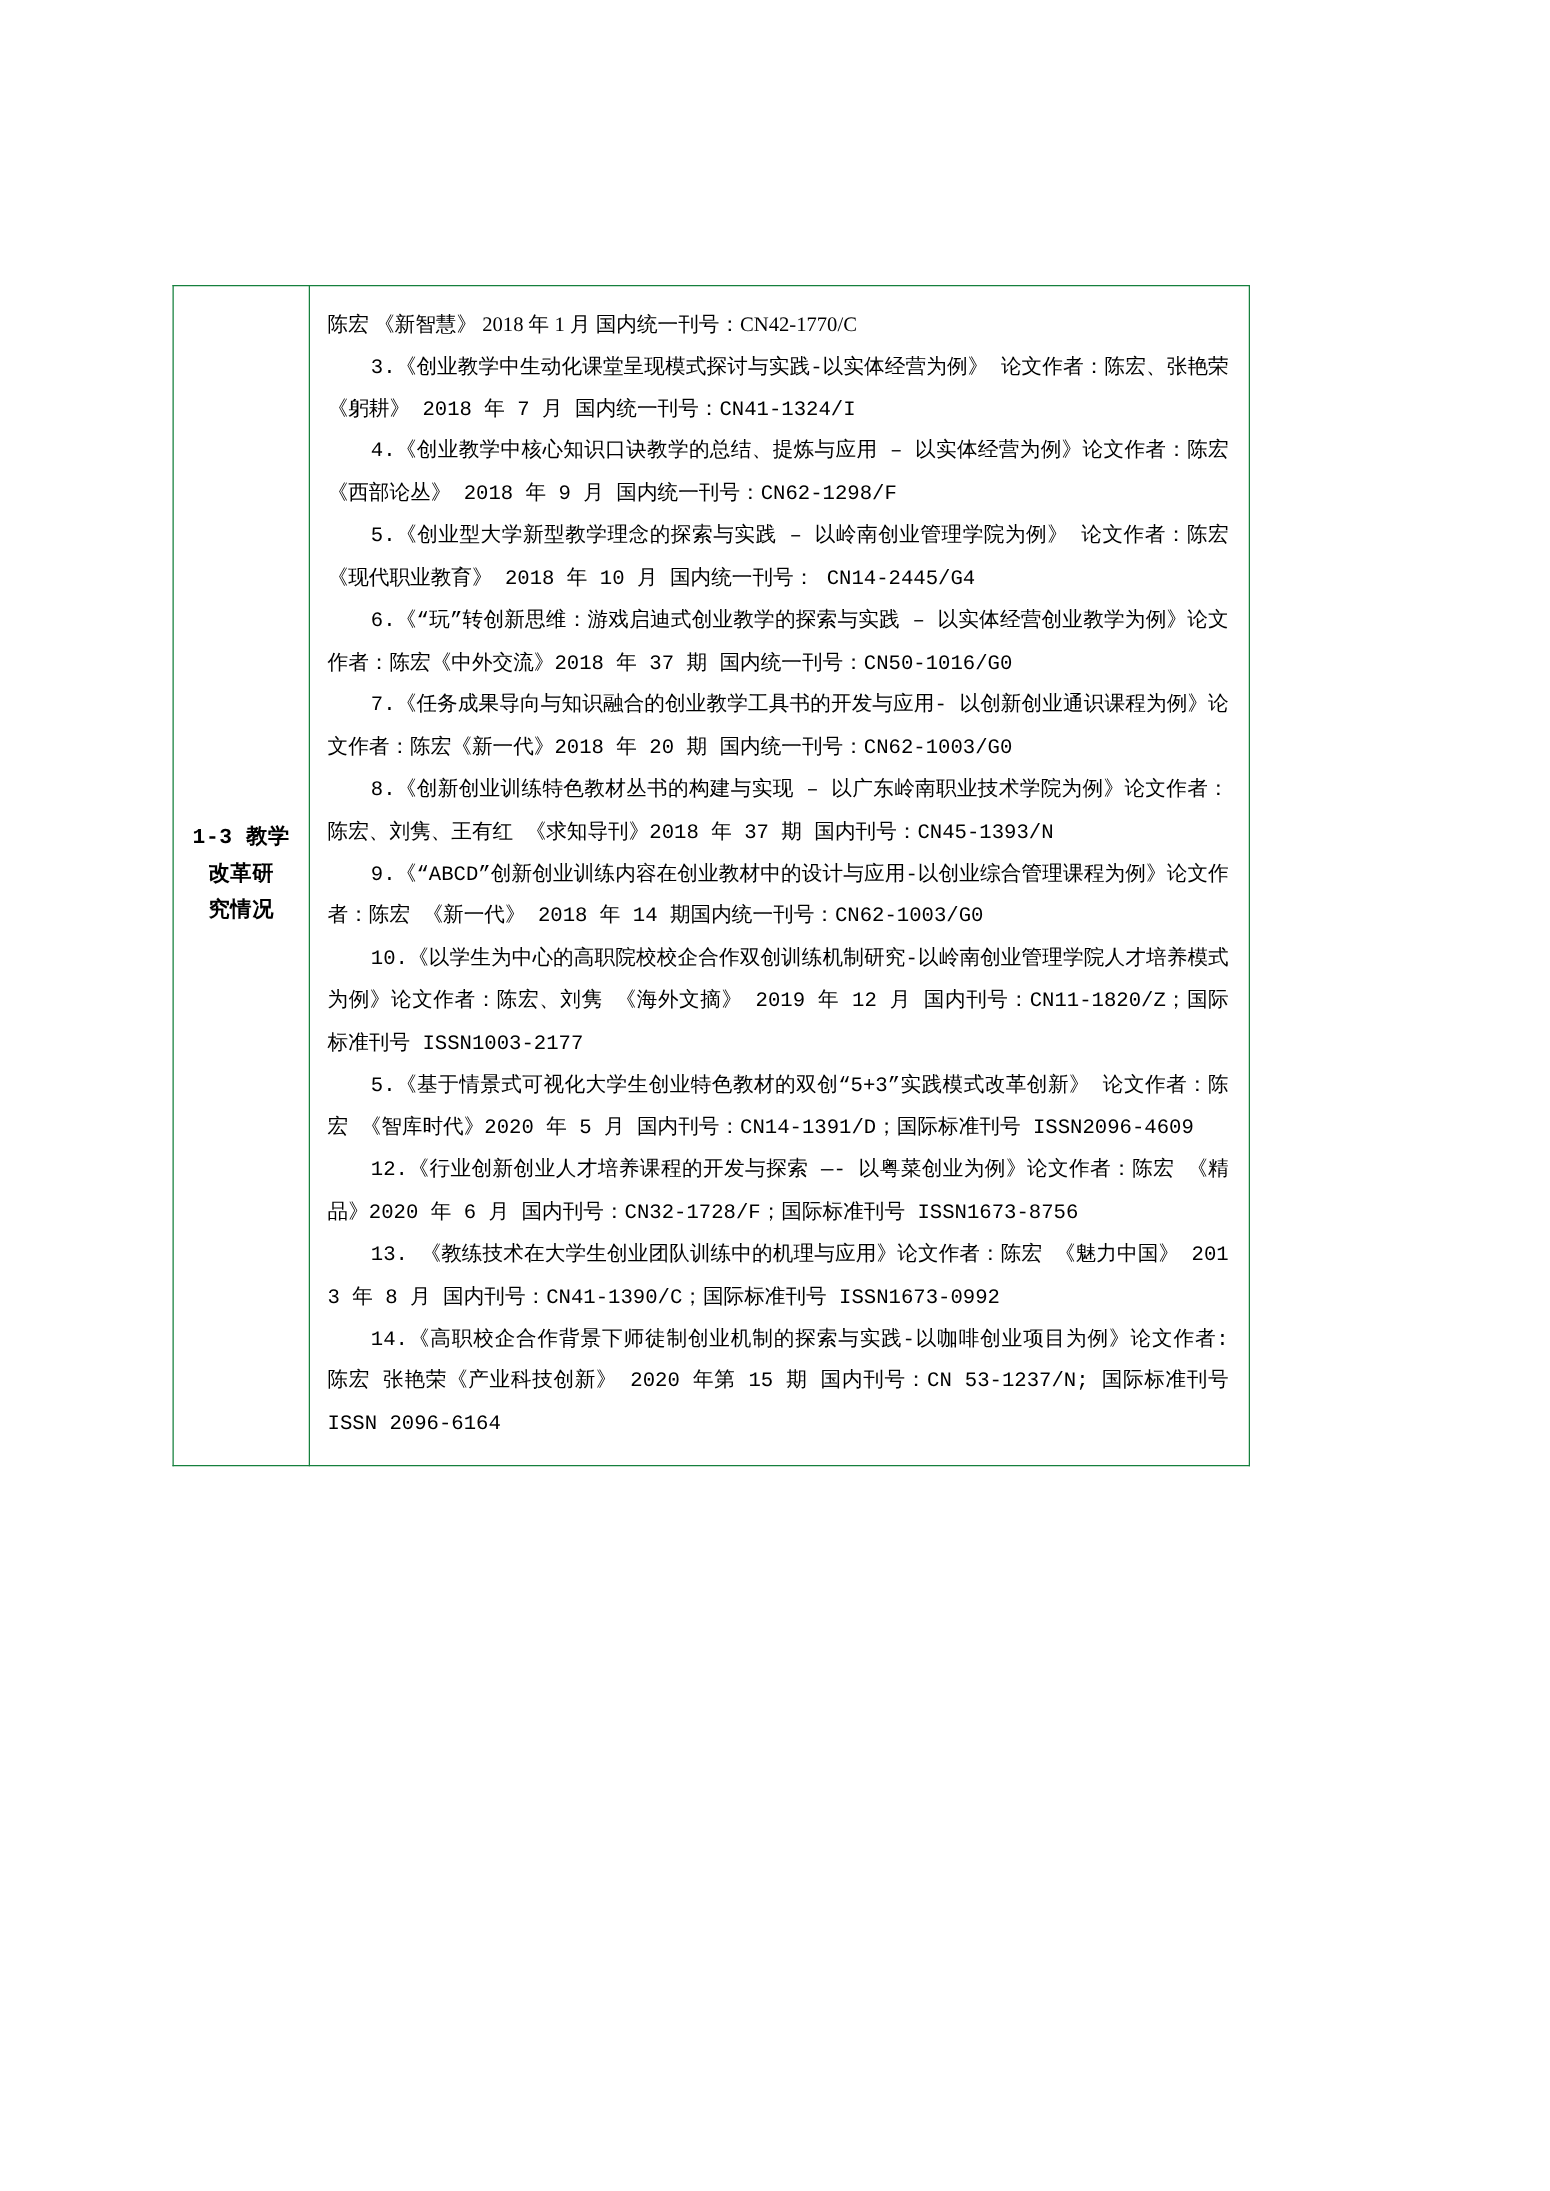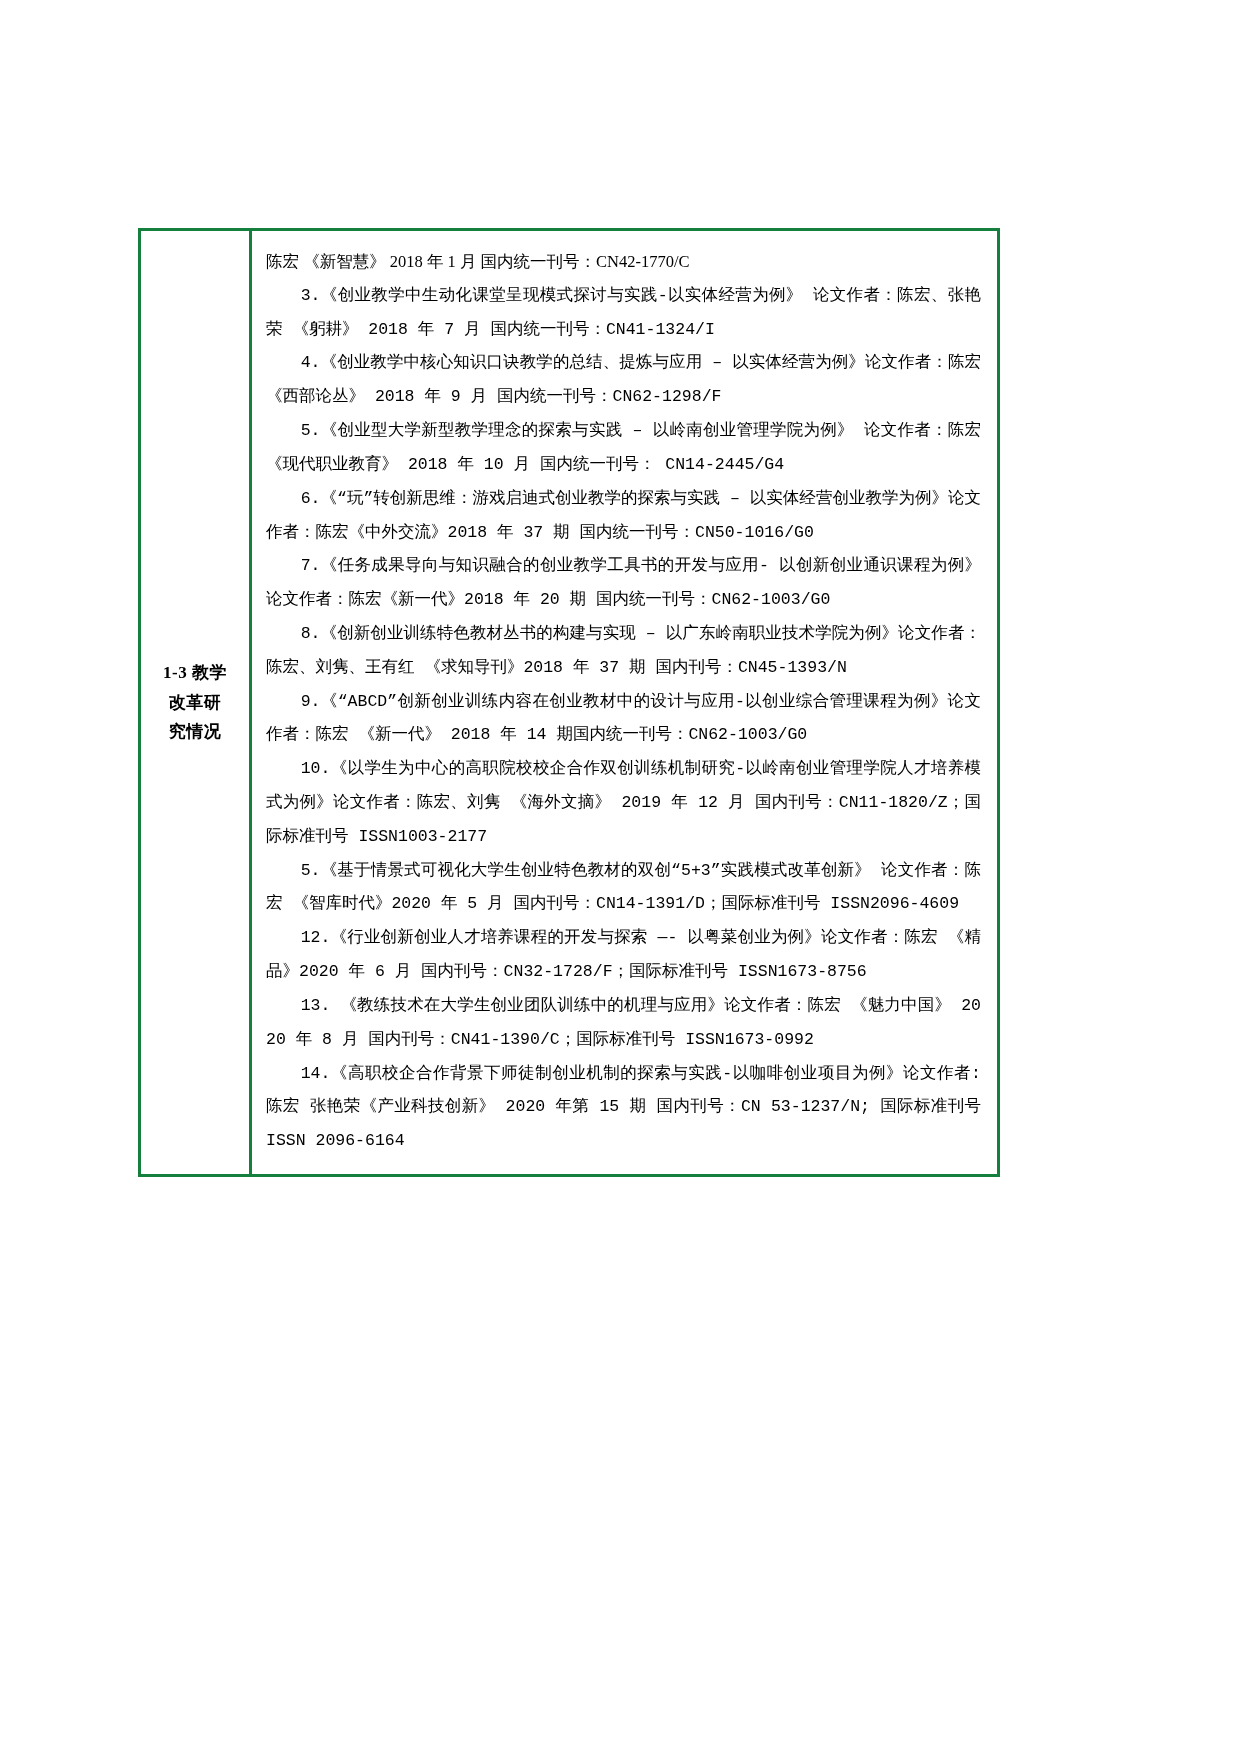--- a/index.html
+++ b/index.html
@@ -21,32 +21,32 @@
   }
   .doc-table {
     position: absolute;
     left: 138px;
     top: 228px;
     width: 862px;
     border-collapse: collapse;
     table-layout: fixed;
   }
   .doc-table td {
-    border: 3px solid #15803d;
+    border: 1px solid #15803d;
     vertical-align: top;
     padding: 0;
   }
   td.label-cell {
     width: 100px;
     text-align: center;
     vertical-align: middle;
     padding: 6px 4px;
   }
   .label-text {
-    font-family: Liberation Serif, serif;
+    font-family: Liberation Mono, monospace;
     font-weight: bold;
     font-size: 17px;
     line-height: 1.75;
     letter-spacing: 0.5px;
     display: block;
   }
   td.content-cell {
     padding: 14px 16px 16px 14px;
   }
   .para {
@@ -82,19 +82,19 @@
         <p class="para indent">3.《创业教学中生动化课堂呈现模式探讨与实践-以实体经营为例》 论文作者：陈宏、张艳荣 《躬耕》 2018 年 7 月 国内统一刊号：CN41-1324/I</p>
         <p class="para indent">4.《创业教学中核心知识口诀教学的总结、提炼与应用 – 以实体经营为例》论文作者：陈宏 《西部论丛》 2018 年 9 月 国内统一刊号：CN62-1298/F</p>
         <p class="para indent">5.《创业型大学新型教学理念的探索与实践 – 以岭南创业管理学院为例》 论文作者：陈宏 《现代职业教育》 2018 年 10 月 国内统一刊号： CN14-2445/G4</p>
         <p class="para indent">6.《“玩”转创新思维：游戏启迪式创业教学的探索与实践 – 以实体经营创业教学为例》论文作者：陈宏《中外交流》2018 年 37 期 国内统一刊号：CN50-1016/G0</p>
         <p class="para indent">7.《任务成果导向与知识融合的创业教学工具书的开发与应用- 以创新创业通识课程为例》论文作者：陈宏《新一代》2018 年 20 期 国内统一刊号：CN62-1003/G0</p>
         <p class="para indent">8.《创新创业训练特色教材丛书的构建与实现 – 以广东岭南职业技术学院为例》论文作者：陈宏、刘隽、王有红 《求知导刊》2018 年 37 期 国内刊号：CN45-1393/N</p>
         <p class="para indent">9.《“ABCD”创新创业训练内容在创业教材中的设计与应用-以创业综合管理课程为例》论文作者：陈宏 《新一代》 2018 年 14 期国内统一刊号：CN62-1003/G0</p>
         <p class="para indent">10.《以学生为中心的高职院校校企合作双创训练机制研究-以岭南创业管理学院人才培养模式为例》论文作者：陈宏、刘隽 《海外文摘》 2019 年 12 月 国内刊号：CN11-1820/Z；国际标准刊号 ISSN1003-2177</p>
         <p class="para indent">5.《基于情景式可视化大学生创业特色教材的双创“5+3”实践模式改革创新》 论文作者：陈宏 《智库时代》2020 年 5 月 国内刊号：CN14-1391/D；国际标准刊号 ISSN2096-4609</p>
         <p class="para indent">12.《行业创新创业人才培养课程的开发与探索 —- 以粤菜创业为例》论文作者：陈宏 《精品》2020 年 6 月 国内刊号：CN32-1728/F；国际标准刊号 ISSN1673-8756</p>
-        <p class="para indent">13. 《教练技术在大学生创业团队训练中的机理与应用》论文作者：陈宏 《魅力中国》 2020 年 8 月 国内刊号：CN41-1390/C；国际标准刊号 ISSN1673-0992</p>
+        <p class="para indent">13. 《教练技术在大学生创业团队训练中的机理与应用》论文作者：陈宏 《魅力中国》 2013 年 8 月 国内刊号：CN41-1390/C；国际标准刊号 ISSN1673-0992</p>
         <p class="para indent">14.《高职校企合作背景下师徒制创业机制的探索与实践-以咖啡创业项目为例》论文作者: 陈宏 张艳荣《产业科技创新》 2020 年第 15 期 国内刊号：CN 53-1237/N; 国际标准刊号 ISSN 2096-6164</p>
       </td>
     </tr>
   </tbody>
     </table>
 </div>
 
 </body></html>

